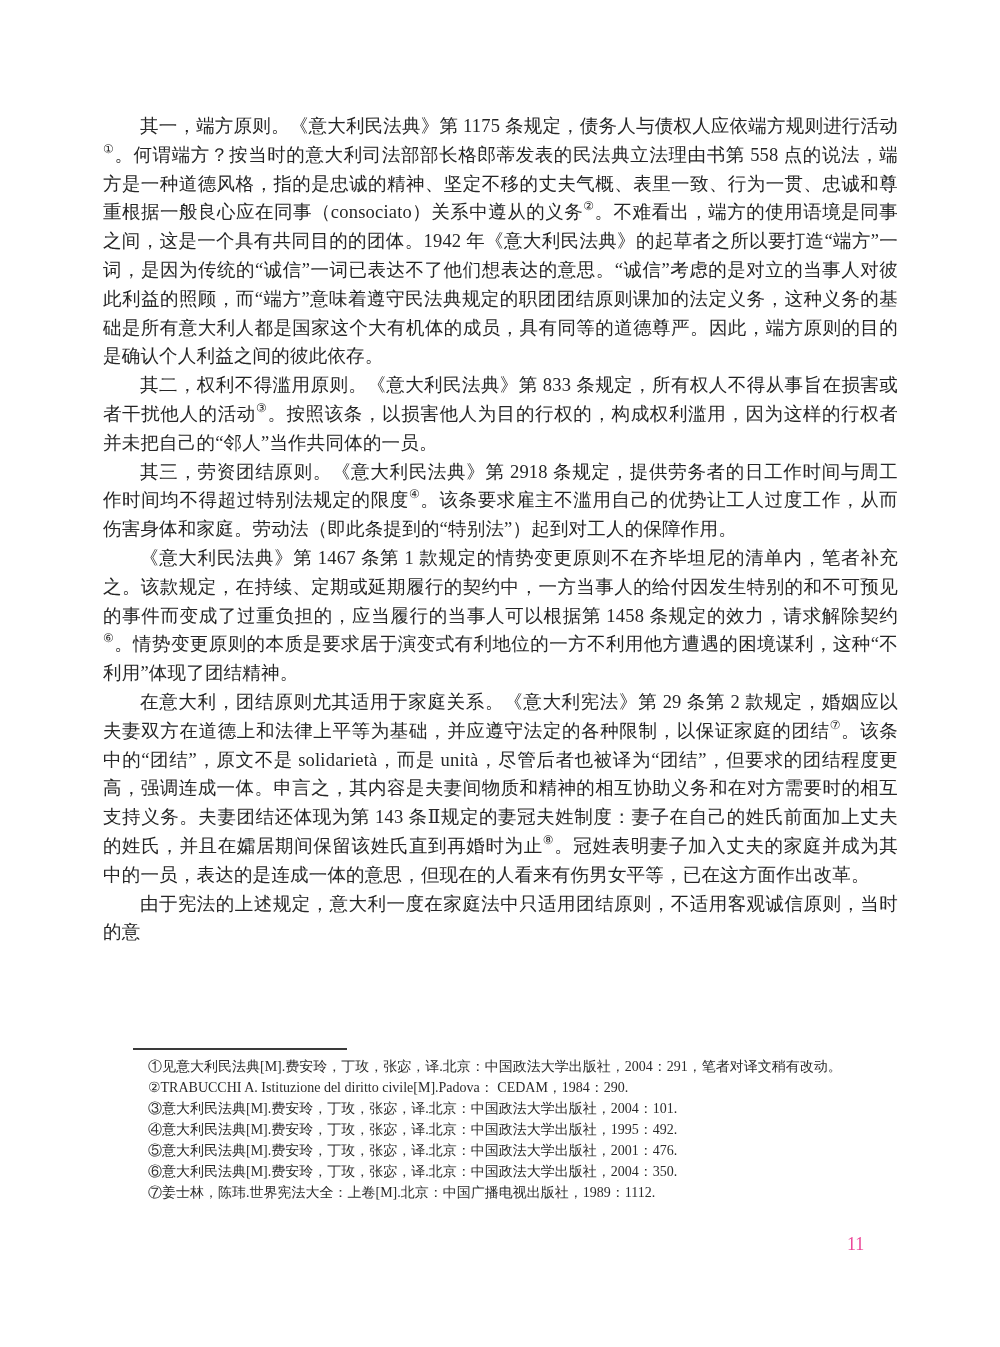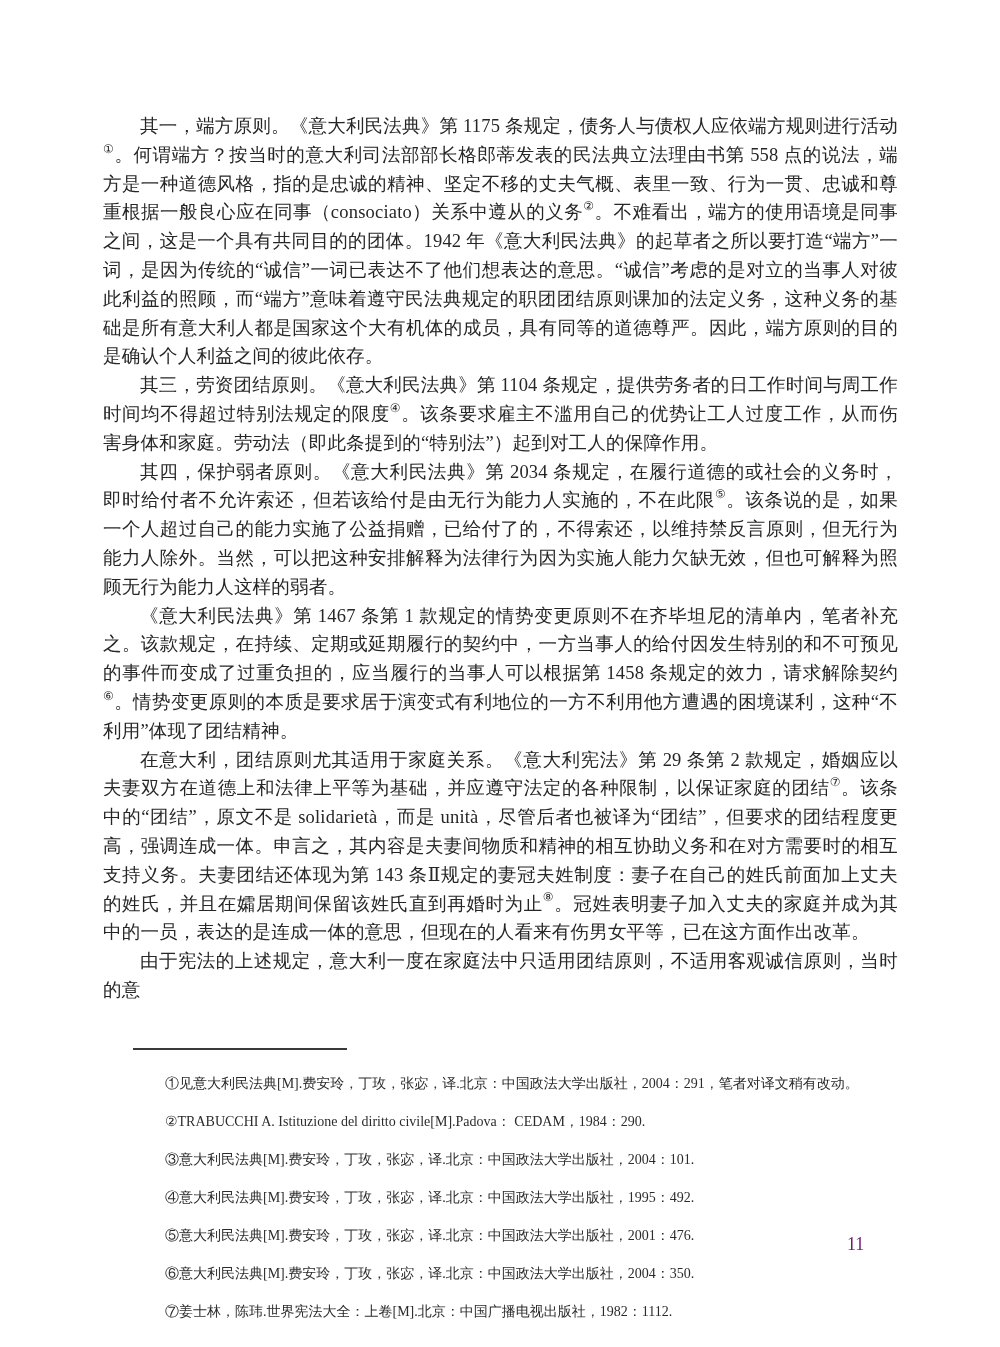--- a/index.html
+++ b/index.html
@@ -48,48 +48,48 @@
   .footnotes {
     position: absolute;
     left: 148px;
     top: 1056px;
     width: 750px;
     font-size: 14px;
     line-height: 21px;
     color: #2b2b2b;
   }
   .footnote-item {
-    margin: 17px;
+    margin: 0;
     white-space: nowrap;
     overflow: hidden;
   }
   .page-number {
     position: absolute;
     left: 847px;
     top: 1234px;
     font-size: 18px;
-    color: #701a75;
+    color: #ec4899;
   }
 </style>
 </head>
 <body>
 
 <div class="page">
   <main class="article-body">
       <p class="para"><span class="body-run">其一，端方原则。《意大利民法典》第 1175 条规定，债务人与债权人应依端方规则进行活动</span><span class="fnref">①</span><span class="body-run">。何谓端方？按当时的意大利司法部部长格郎蒂发表的民法典立法理由书第 558 点的说法，端方是一种道德风格，指的是忠诚的精神、坚定不移的丈夫气概、表里一致、行为一贯、忠诚和尊重根据一般良心应在同事（consociato）关系中遵从的义务</span><span class="fnref">②</span><span class="body-run">。不难看出，端方的使用语境是同事之间，这是一个具有共同目的的团体。1942 年《意大利民法典》的起草者之所以要打造“端方”一词，是因为传统的“诚信”一词已表达不了他们想表达的意思。“诚信”考虑的是对立的当事人对彼此利益的照顾，而“端方”意味着遵守民法典规定的职团团结原则课加的法定义务，这种义务的基础是所有意大利人都是国家这个大有机体的成员，具有同等的道德尊严。因此，端方原则的目的是确认个人利益之间的彼此依存。</span></p>
-      <p class="para"><span class="body-run">其三，劳资团结原则。《意大利民法典》第 1104 条规定，提供劳务者的日工作时间与周工作时间均不得超过特别法规定的限度</span><span class="fnref">④</span><span class="body-run">。该条要求雇主不滥用自己的优势让工人过度工作，从而伤害身体和家庭。劳动法（即此条提到的“特别法”）起到对工人的保障作用。</span></p>
-      <p class="para"><span class="body-run">其四，保护弱者原则。《意大利民法典》第 2034 条规定，在履行道德的或社会的义务时，即时给付者不允许索还，但若该给付是由无行为能力人实施的，不在此限</span><span class="fnref">⑤</span><span class="body-run">。该条说的是，如果一个人超过自己的能力实施了公益捐赠，已给付了的，不得索还，以维持禁反言原则，但无行为能力人除外。当然，可以把这种安排解释为法律行为因为实施人能力欠缺无效，但也可解释为照顾无行为能力人这样的弱者。</span></p>
+      <p class="para"><span class="body-run">其二，权利不得滥用原则。《意大利民法典》第 833 条规定，所有权人不得从事旨在损害或者干扰他人的活动</span><span class="fnref">③</span><span class="body-run">。按照该条，以损害他人为目的行权的，构成权利滥用，因为这样的行权者并未把自己的“邻人”当作共同体的一员。</span></p>
+      <p class="para"><span class="body-run">其三，劳资团结原则。《意大利民法典》第 2918 条规定，提供劳务者的日工作时间与周工作时间均不得超过特别法规定的限度</span><span class="fnref">④</span><span class="body-run">。该条要求雇主不滥用自己的优势让工人过度工作，从而伤害身体和家庭。劳动法（即此条提到的“特别法”）起到对工人的保障作用。</span></p>
       <p class="para"><span class="body-run">《意大利民法典》第 1467 条第 1 款规定的情势变更原则不在齐毕坦尼的清单内，笔者补充之。该款规定，在持续、定期或延期履行的契约中，一方当事人的给付因发生特别的和不可预见的事件而变成了过重负担的，应当履行的当事人可以根据第 1458 条规定的效力，请求解除契约</span><span class="fnref">⑥</span><span class="body-run">。情势变更原则的本质是要求居于演变式有利地位的一方不利用他方遭遇的困境谋利，这种“不利用”体现了团结精神。</span></p>
       <p class="para"><span class="body-run">在意大利，团结原则尤其适用于家庭关系。《意大利宪法》第 29 条第 2 款规定，婚姻应以夫妻双方在道德上和法律上平等为基础，并应遵守法定的各种限制，以保证家庭的团结</span><span class="fnref">⑦</span><span class="body-run">。该条中的“团结”，原文不是 solidarietà，而是 unità，尽管后者也被译为“团结”，但要求的团结程度更高，强调连成一体。申言之，其内容是夫妻间物质和精神的相互协助义务和在对方需要时的相互支持义务。夫妻团结还体现为第 143 条Ⅱ规定的妻冠夫姓制度：妻子在自己的姓氏前面加上丈夫的姓氏，并且在孀居期间保留该姓氏直到再婚时为止</span><span class="fnref">⑧</span><span class="body-run">。冠姓表明妻子加入丈夫的家庭并成为其中的一员，表达的是连成一体的意思，但现在的人看来有伤男女平等，已在这方面作出改革。</span></p>
       <p class="para"><span class="body-run">由于宪法的上述规定，意大利一度在家庭法中只适用团结原则，不适用客观诚信原则，当时的意</span></p>
     </main>
   <div class="footnote-sep"></div>
   <section class="footnotes">
       <div class="footnote-item">①见意大利民法典[M].费安玲，丁玫，张宓，译.北京：中国政法大学出版社，2004：291，笔者对译文稍有改动。</div>
       <div class="footnote-item">②TRABUCCHI A. Istituzione del diritto civile[M].Padova： CEDAM，1984：290.</div>
       <div class="footnote-item">③意大利民法典[M].费安玲，丁玫，张宓，译.北京：中国政法大学出版社，2004：101.</div>
       <div class="footnote-item">④意大利民法典[M].费安玲，丁玫，张宓，译.北京：中国政法大学出版社，1995：492.</div>
       <div class="footnote-item">⑤意大利民法典[M].费安玲，丁玫，张宓，译.北京：中国政法大学出版社，2001：476.</div>
       <div class="footnote-item">⑥意大利民法典[M].费安玲，丁玫，张宓，译.北京：中国政法大学出版社，2004：350.</div>
-      <div class="footnote-item">⑦姜士林，陈玮.世界宪法大全：上卷[M].北京：中国广播电视出版社，1982：1112.</div>
+      <div class="footnote-item">⑦姜士林，陈玮.世界宪法大全：上卷[M].北京：中国广播电视出版社，1989：1112.</div>
     </section>
   <div class="page-number">11</div>
 </div>
 
 </body></html>

